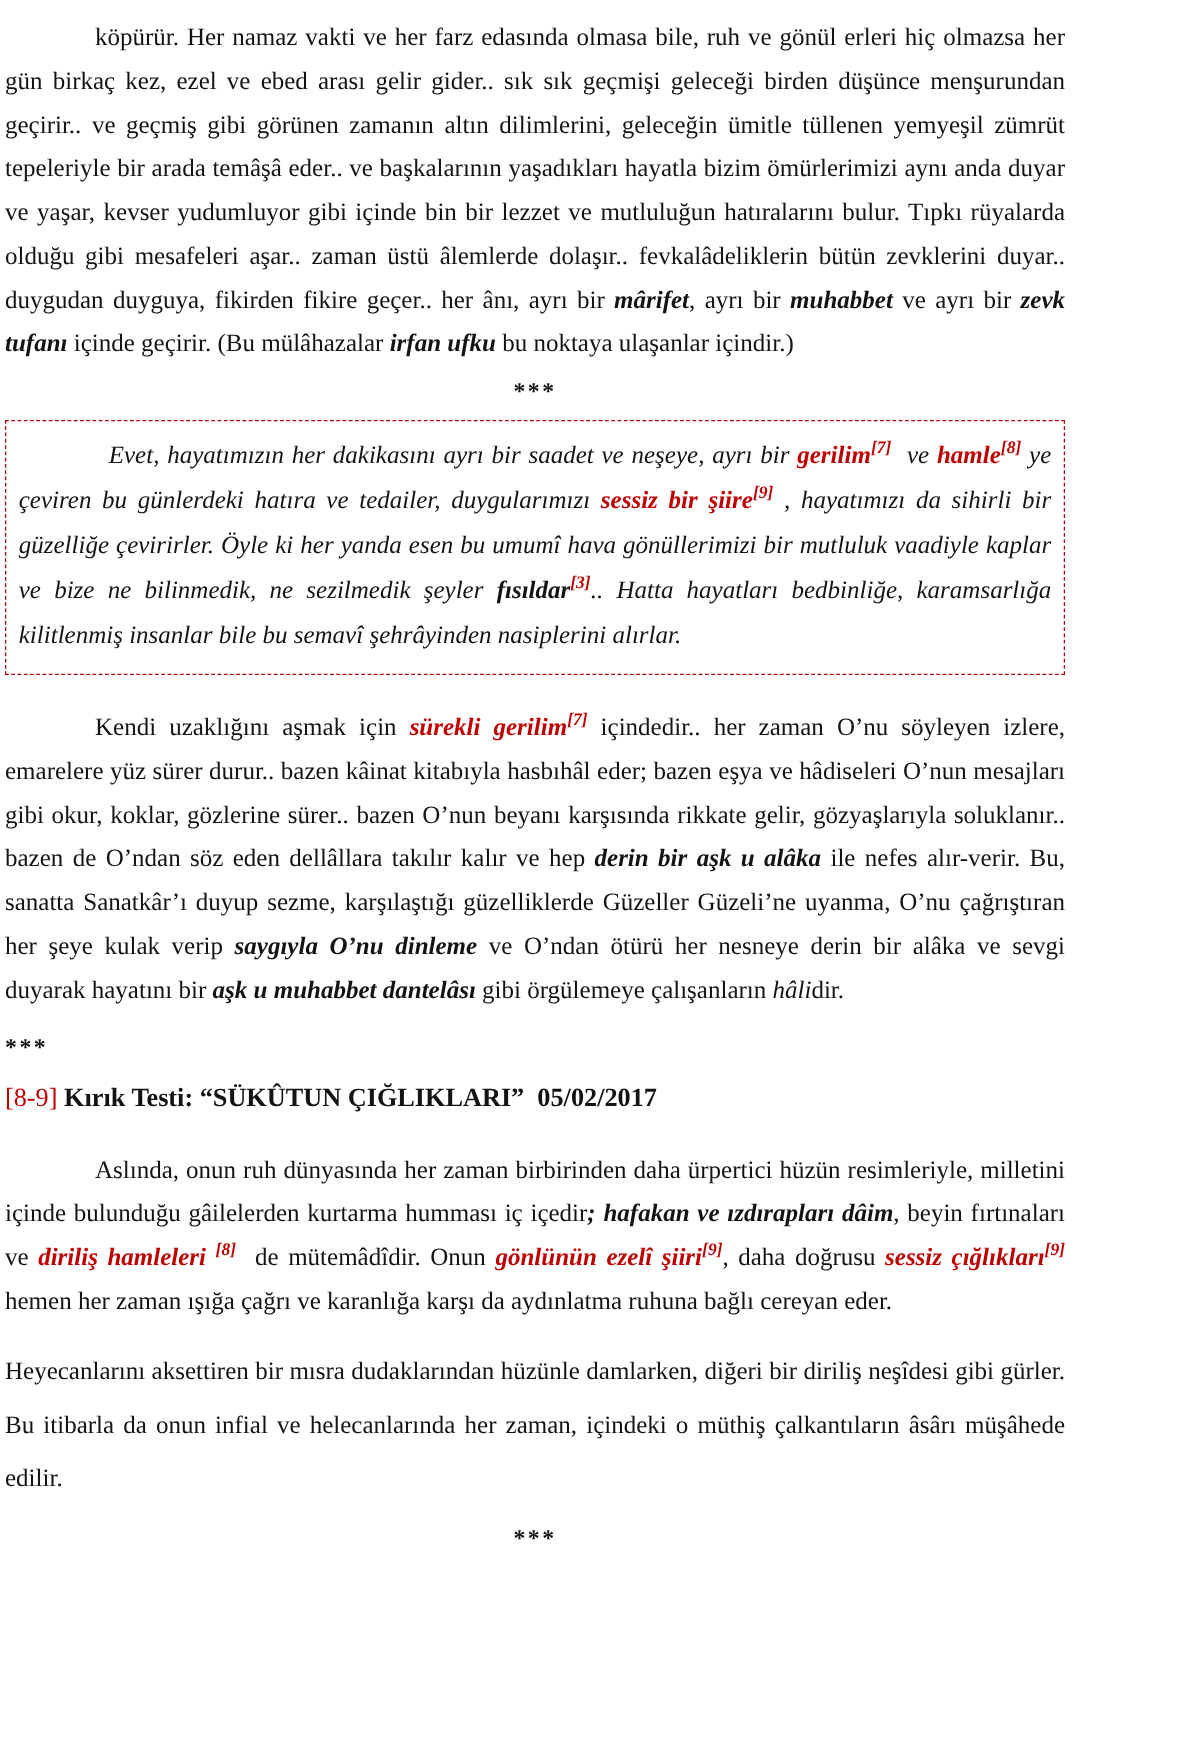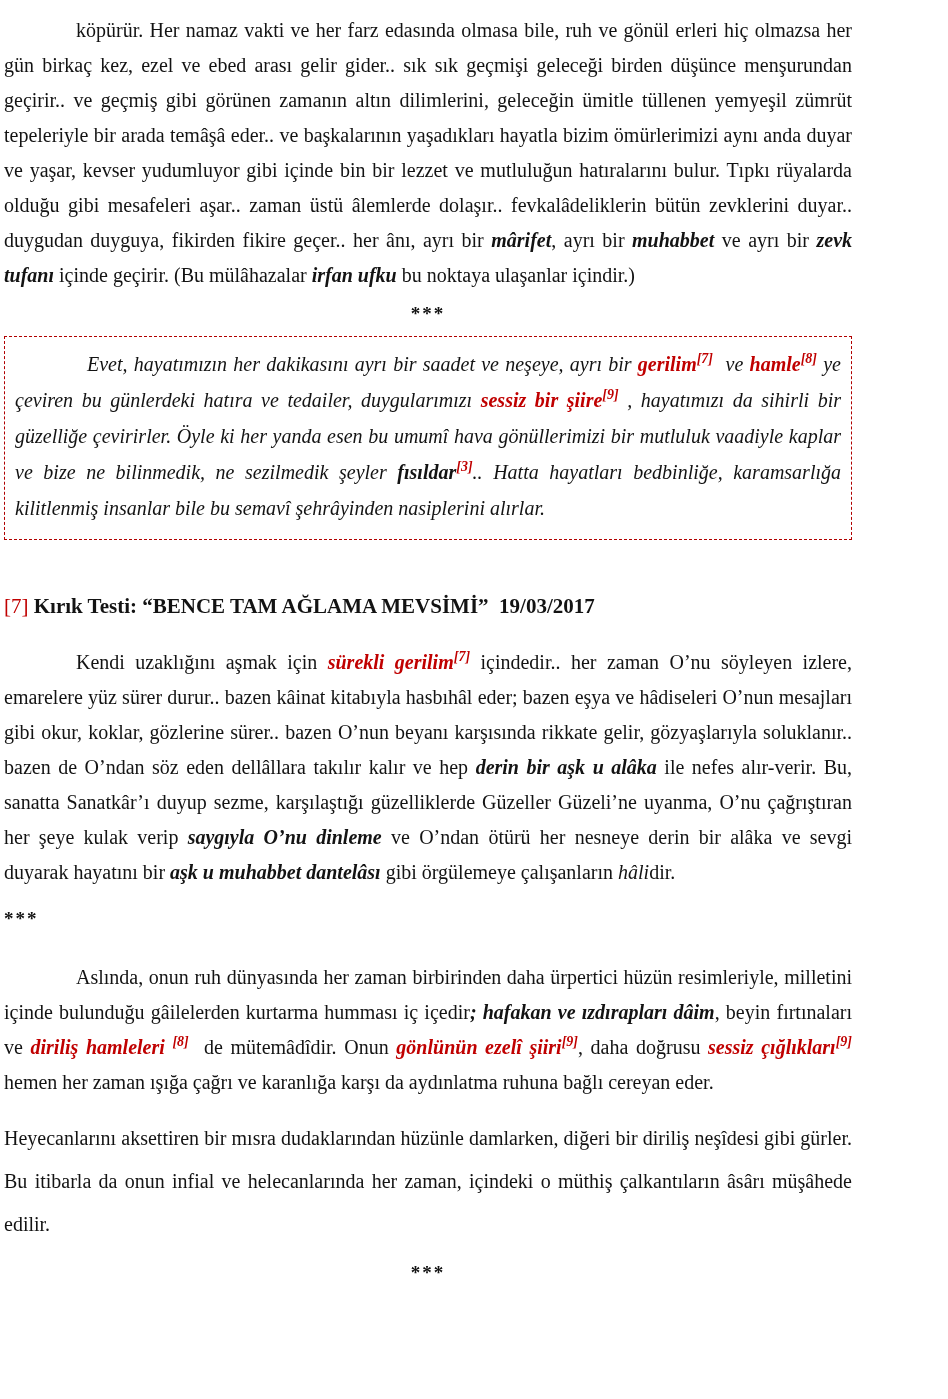--- a/index.html
+++ b/index.html
@@ -79,26 +79,26 @@
 <div class="page">
 
   <p class="p indent"><span class="run-n">köpürür. Her namaz vakti ve her farz edasında olmasa bile, ruh ve gönül erleri hiç olmazsa her gün birkaç kez, ezel ve ebed arası gelir gider.. sık sık geçmişi geleceği birden düşünce menşurundan geçirir.. ve geçmiş gibi görünen zamanın altın dilimlerini, geleceğin ümitle tüllenen yemyeşil zümrüt tepeleriyle bir arada temâşâ eder.. ve başkalarının yaşadıkları hayatla bizim ömürlerimizi aynı anda duyar ve yaşar, kevser yudumluyor gibi içinde bin bir lezzet ve mutluluğun hatıralarını bulur. Tıpkı rüyalarda olduğu gibi mesafeleri aşar.. zaman üstü âlemlerde dolaşır.. fevkalâdeliklerin bütün zevklerini duyar.. duygudan duyguya, fikirden fikire geçer.. her ânı, ayrı bir </span><span class="run-bi">mârifet</span><span class="run-n">, ayrı bir </span><span class="run-bi">muhabbet</span><span class="run-n"> ve ayrı bir </span><span class="run-bi">zevk tufanı</span><span class="run-n"> içinde geçirir. (Bu mülâhazalar </span><span class="run-bi">irfan ufku</span><span class="run-n"> bu noktaya ulaşanlar içindir.)</span></p>
 
   <div class="sep center">***</div>
 
   <div class="quote-box">
     <p class="p indent"><span class="run-n">Evet, hayatımızın her dakikasını ayrı bir saadet ve neşeye, ayrı bir </span><span class="run-rb">gerilim</span><span class="run-sup">[7]</span><span class="run-n">&nbsp; ve </span><span class="run-rb">hamle</span><span class="run-sup">[8]</span><span class="run-n"> ye çeviren bu günlerdeki hatıra ve tedailer, duygularımızı </span><span class="run-rb">sessiz bir şiire</span><span class="run-sup">[9]</span><span class="run-n">&nbsp;, hayatımızı da sihirli bir güzelliğe çevirirler. Öyle ki her yanda esen bu umumî hava gönüllerimizi bir mutluluk vaadiyle kaplar ve bize ne bilinmedik, ne sezilmedik şeyler </span><span class="run-bi">fısıldar</span><span class="run-sup">[3]</span><span class="run-n">.. Hatta hayatları bedbinliğe, karamsarlığa kilitlenmiş insanlar bile bu semavî şehrâyinden nasiplerini alırlar.</span></p>
   </div>
 
-  <h2 class="heading heading-1"><span class="run-hr">[7] </span><span class="run-b">Kırık Testi: “BENCE TAM AĞLAMA MEVSİMİ”&nbsp; 19/03/2017</span></h2>
 
   <p class="p indent p2"><span class="run-n">Kendi uzaklığını aşmak için </span><span class="run-rbi">sürekli gerilim</span><span class="run-sup">[7]</span><span class="run-n"> içindedir.. her zaman O’nu söyleyen izlere, emarelere yüz sürer durur.. bazen kâinat kitabıyla hasbıhâl eder; bazen eşya ve hâdiseleri O’nun mesajları gibi okur, koklar, gözlerine sürer.. bazen O’nun beyanı karşısında rikkate gelir, gözyaşlarıyla soluklanır.. bazen de O’ndan söz eden dellâllara takılır kalır ve hep </span><span class="run-bi">derin bir aşk u alâka</span><span class="run-n"> ile nefes alır-verir. Bu, sanatta Sanatkâr’ı duyup sezme, karşılaştığı güzelliklerde Güzeller Güzeli’ne uyanma, O’nu çağrıştıran her şeye kulak verip </span><span class="run-bi">saygıyla O’nu dinleme</span><span class="run-n"> ve O’ndan ötürü her nesneye derin bir alâka ve sevgi duyarak hayatını bir </span><span class="run-bi">aşk u muhabbet dantelâsı</span><span class="run-n"> gibi örgülemeye çalışanların </span><span class="run-i">hâli</span><span class="run-n">dir.</span></p>
 
   <div class="sep left">***</div>
 
+  <h2 class="heading heading-2"><span class="run-hr">[8-9] </span><span class="run-b">Kırık Testi: “SÜKÛTUN ÇIĞLIKLARI”&nbsp; 05/02/2017</span></h2>
 
   <p class="p indent p3"><span class="run-n">Aslında, onun ruh dünyasında her zaman birbirinden daha ürpertici hüzün resimleriyle, milletini içinde bulunduğu gâilelerden kurtarma humması iç içedir</span><span class="run-bi">; hafakan ve ızdırapları dâim</span><span class="run-n">, beyin fırtınaları ve </span><span class="run-rbi">diriliş hamleleri </span><span class="run-sup">[8]</span><span class="run-n">&nbsp; de mütemâdîdir. Onun </span><span class="run-rbi">gönlünün ezelî şiiri</span><span class="run-sup">[9]</span><span class="run-n">, daha doğrusu </span><span class="run-rbi">sessiz çığlıkları</span><span class="run-sup">[9]</span><span class="run-n"> hemen her zaman ışığa çağrı ve karanlığa karşı da aydınlatma ruhuna bağlı cereyan eder.</span></p>
 
   <p class="p p4"><span class="run-n">Heyecanlarını aksettiren bir mısra dudaklarından hüzünle damlarken, diğeri bir diriliş neşîdesi gibi gürler. Bu itibarla da onun infial ve helecanlarında her zaman, içindeki o müthiş çalkantıların âsârı müşâhede edilir.</span></p>
 
   <div class="sep center last">***</div>
 
 </div>
 
 </body></html>

